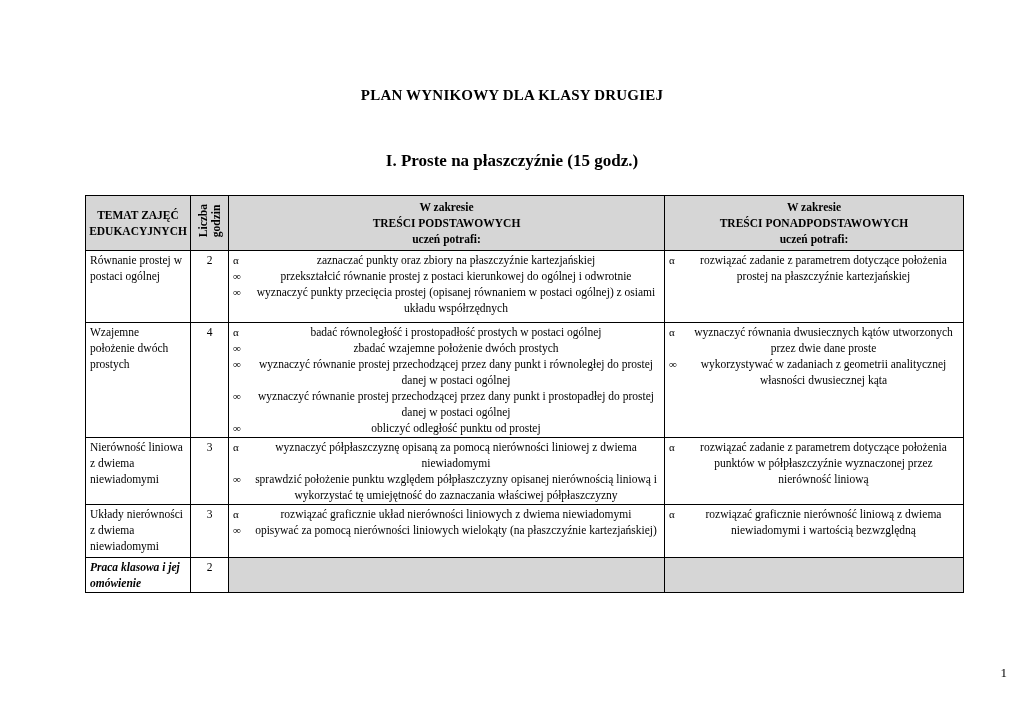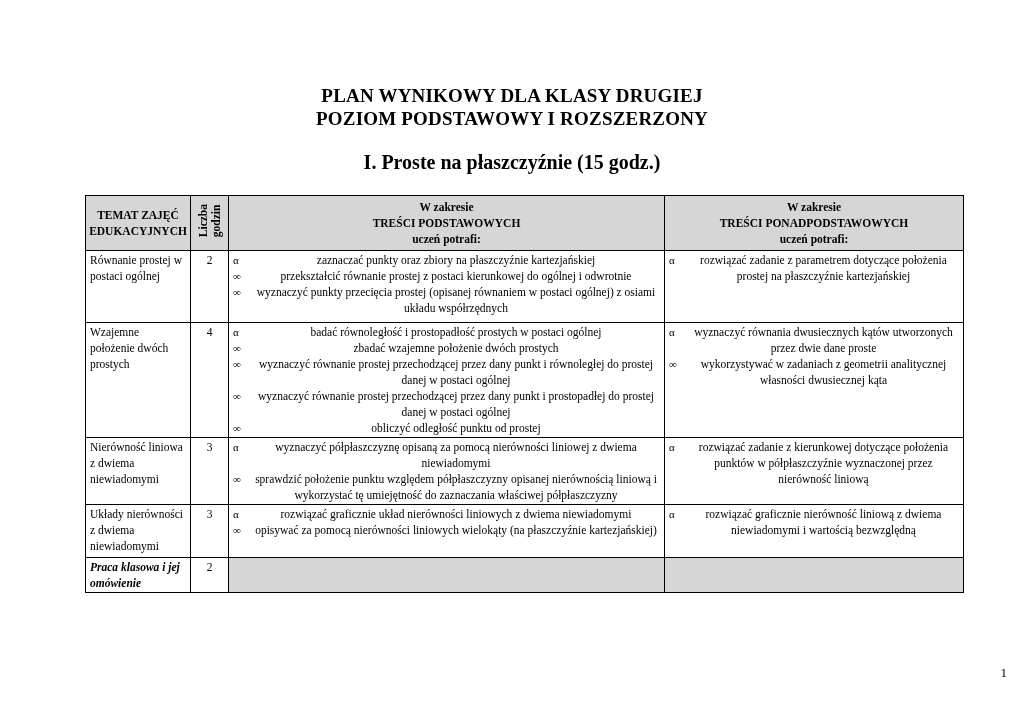--- a/index.html
+++ b/index.html
@@ -7,26 +7,26 @@
     width: 1024px; height: 724px;
     background: #ffffff;
     font-family: "Liberation Serif", serif;
     color: #000000;
     overflow: hidden;
   }
   .page { position: relative; width: 1024px; height: 724px; background: #ffffff; }
 
   .doc-title {
     position: absolute; top: 84px; left: 0; width: 100%;
-    text-align: center; font-weight: bold; font-size: 19px; line-height: 23px;
+    text-align: center; font-weight: bold; font-size: 15px; line-height: 23px;
     letter-spacing: 0.2px;
   }
   .section-title {
     position: absolute; top: 151px; left: 0; width: 100%;
-    text-align: center; font-weight: bold; font-size: 20px;
+    text-align: center; font-weight: bold; font-size: 17px;
   }
 
   .plan-table {
     position: absolute; left: 85px; top: 195px; width: 878px;
     border-collapse: collapse; table-layout: fixed;
   }
   .plan-table th, .plan-table td {
     border: 1px solid #000;
     padding: 1px 4px;
     vertical-align: top;
@@ -72,21 +72,20 @@
     position: absolute; top: 665px; right: 17px; font-size: 13px;
   }
 </style>
 </head>
 <body>
 
 <div class="page">
 
   <div class="doc-title">
     <div>PLAN WYNIKOWY DLA KLASY DRUGIEJ</div>
-    <div>POZIOM PODSTAWOWY I ROZSZERZONY</div>
   </div>
 
   <div class="section-title">I. Proste na płaszczyźnie (15 godz.)</div>
 
   <table class="plan-table">
     <colgroup>
       <col style="width:105px">
       <col style="width:38px">
       <col style="width:436px">
       <col style="width:299px">
@@ -199,21 +198,21 @@
             <span class="itext">wyznaczyć półpłaszczyznę opisaną za pomocą nierówności liniowej z dwiema niewiadomymi</span>
           </div>
           <div class="item">
             <span class="marker">∞</span>
             <span class="itext">sprawdzić położenie punktu względem półpłaszczyzny opisanej nierównością liniową i wykorzystać tę umiejętność do zaznaczania właściwej półpłaszczyzny</span>
           </div>
         </td>
         <td>
           <div class="item">
             <span class="marker">α</span>
-            <span class="itext">rozwiązać zadanie z kierunkowej dotyczące położenia punktów w półpłaszczyźnie wyznaczonej przez nierówność liniową</span>
+            <span class="itext">rozwiązać zadanie z parametrem dotyczące położenia punktów w półpłaszczyźnie wyznaczonej przez nierówność liniową</span>
           </div>
         </td>
       </tr>
 
       <tr class="r3">
         <td>
           <span class="topic-text">Układy nierówności z dwiema niewiadomymi</span>
         </td>
         <td class="hours-cell">
           <span>3</span>

